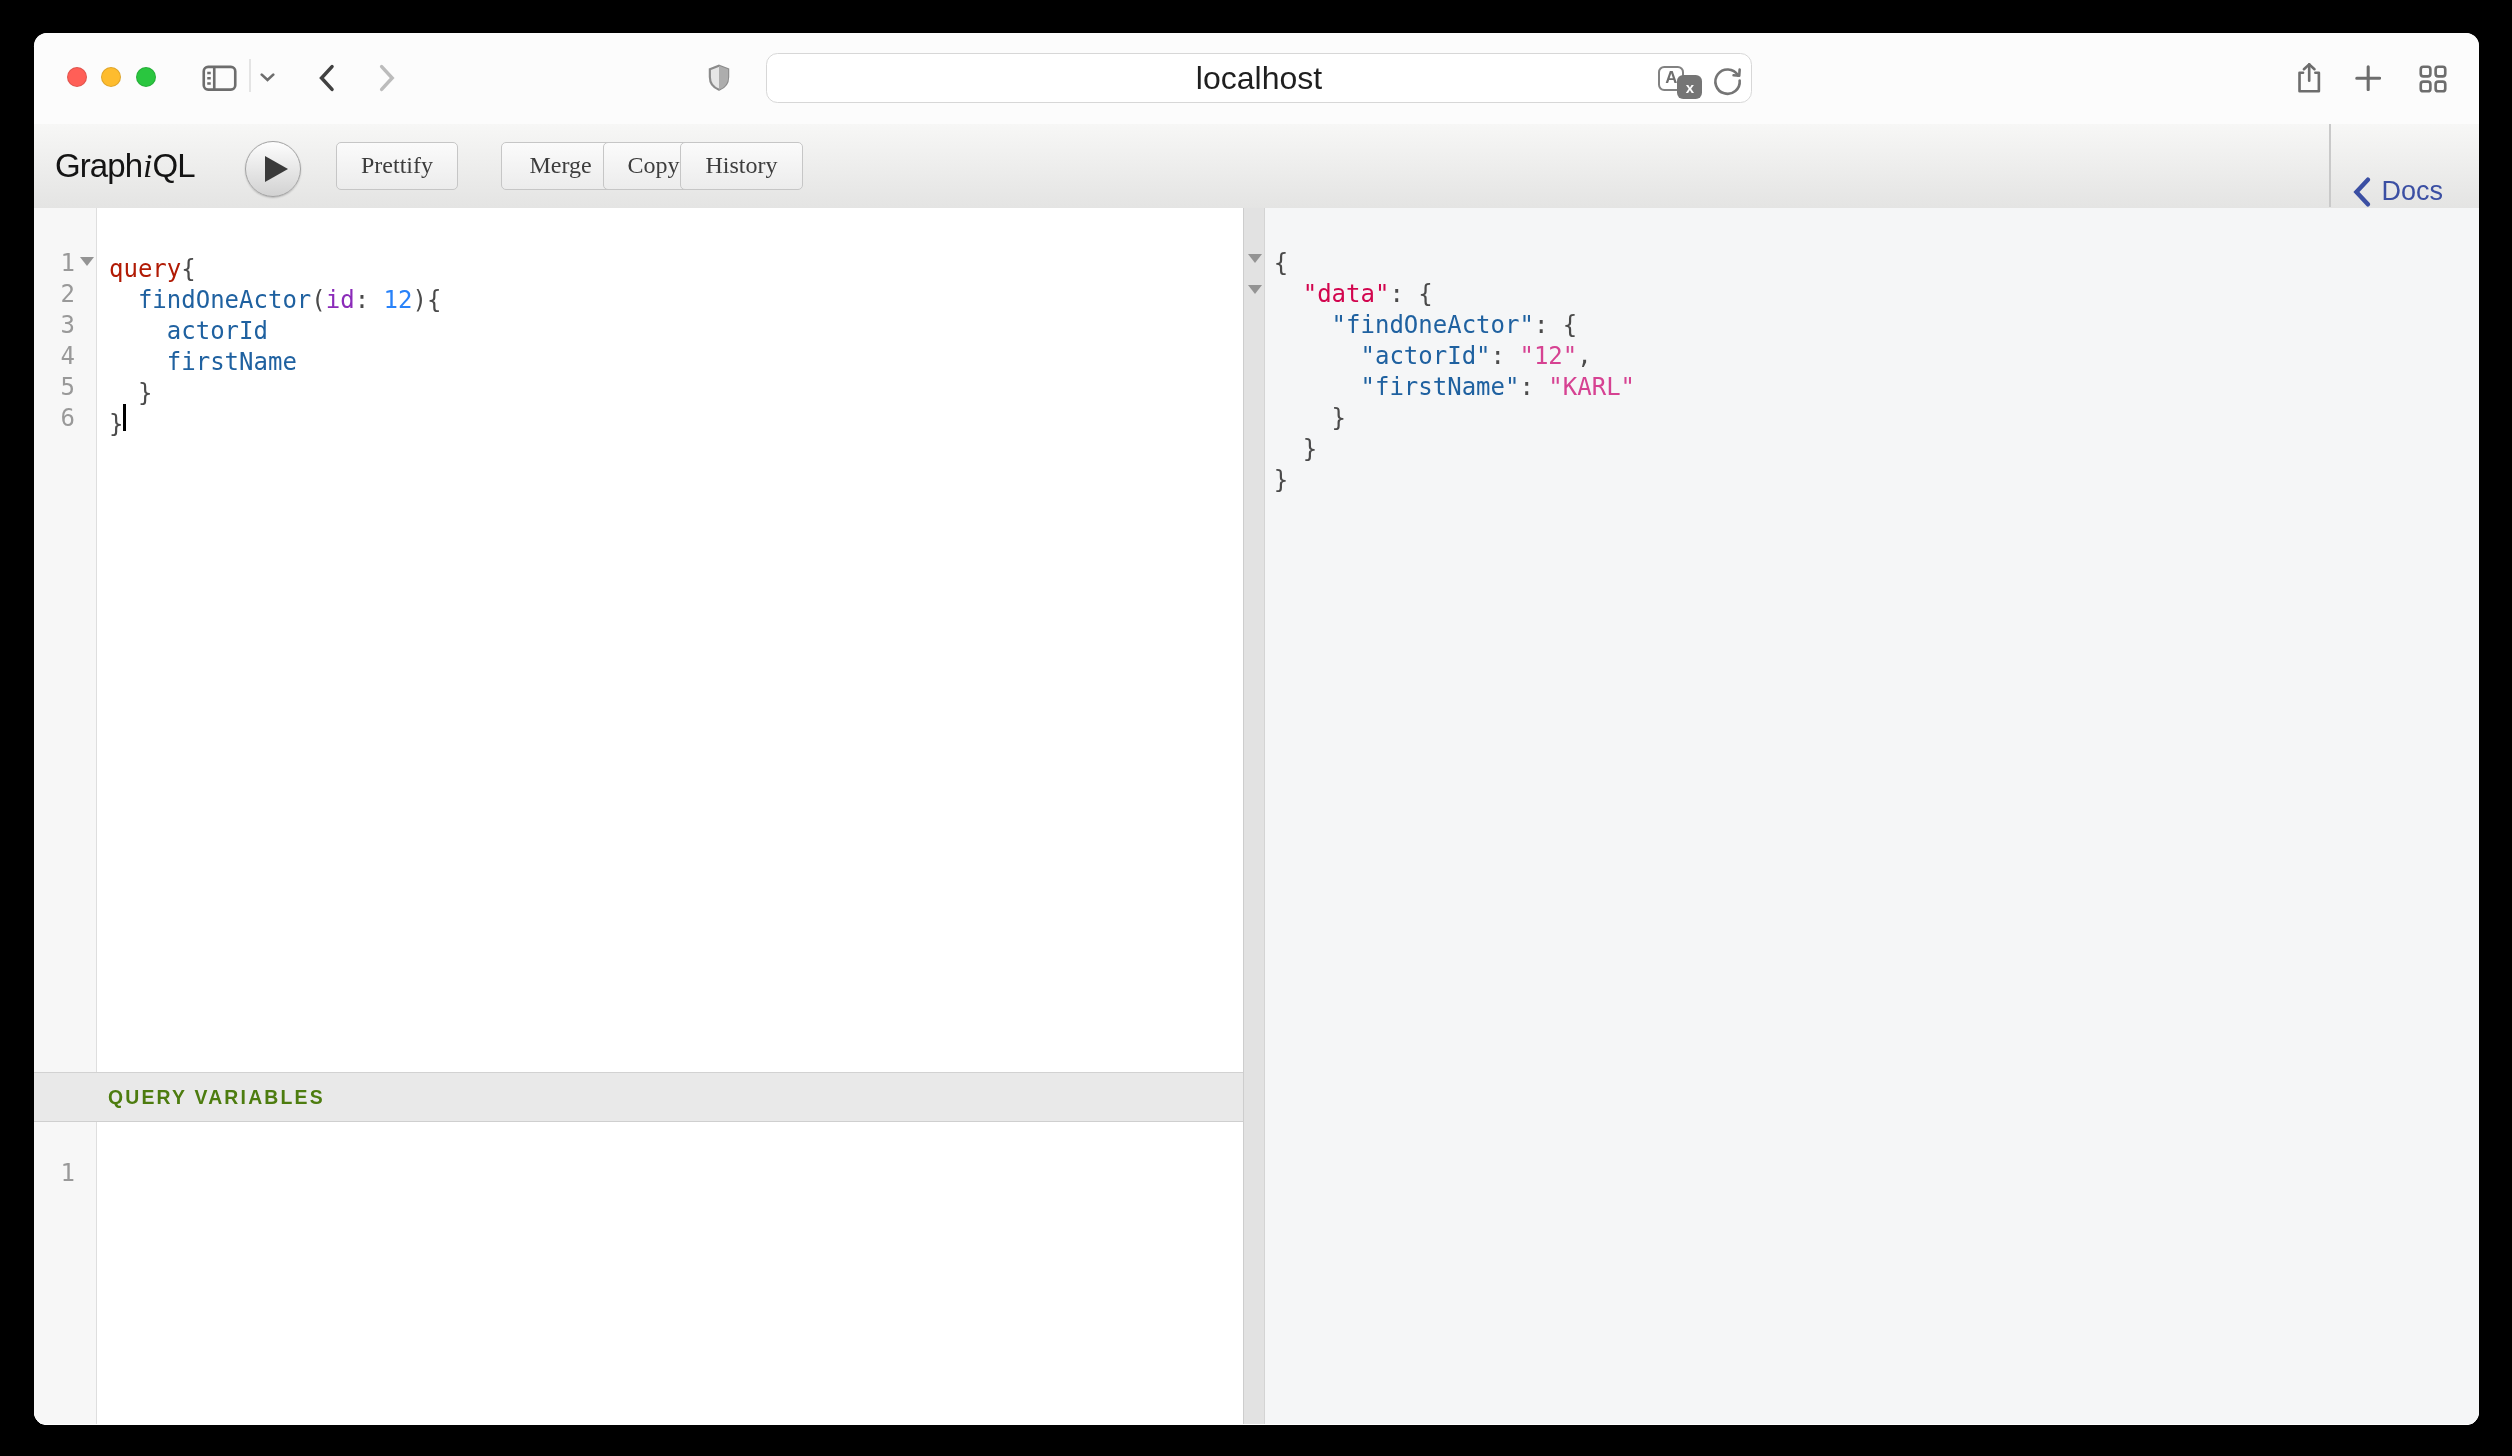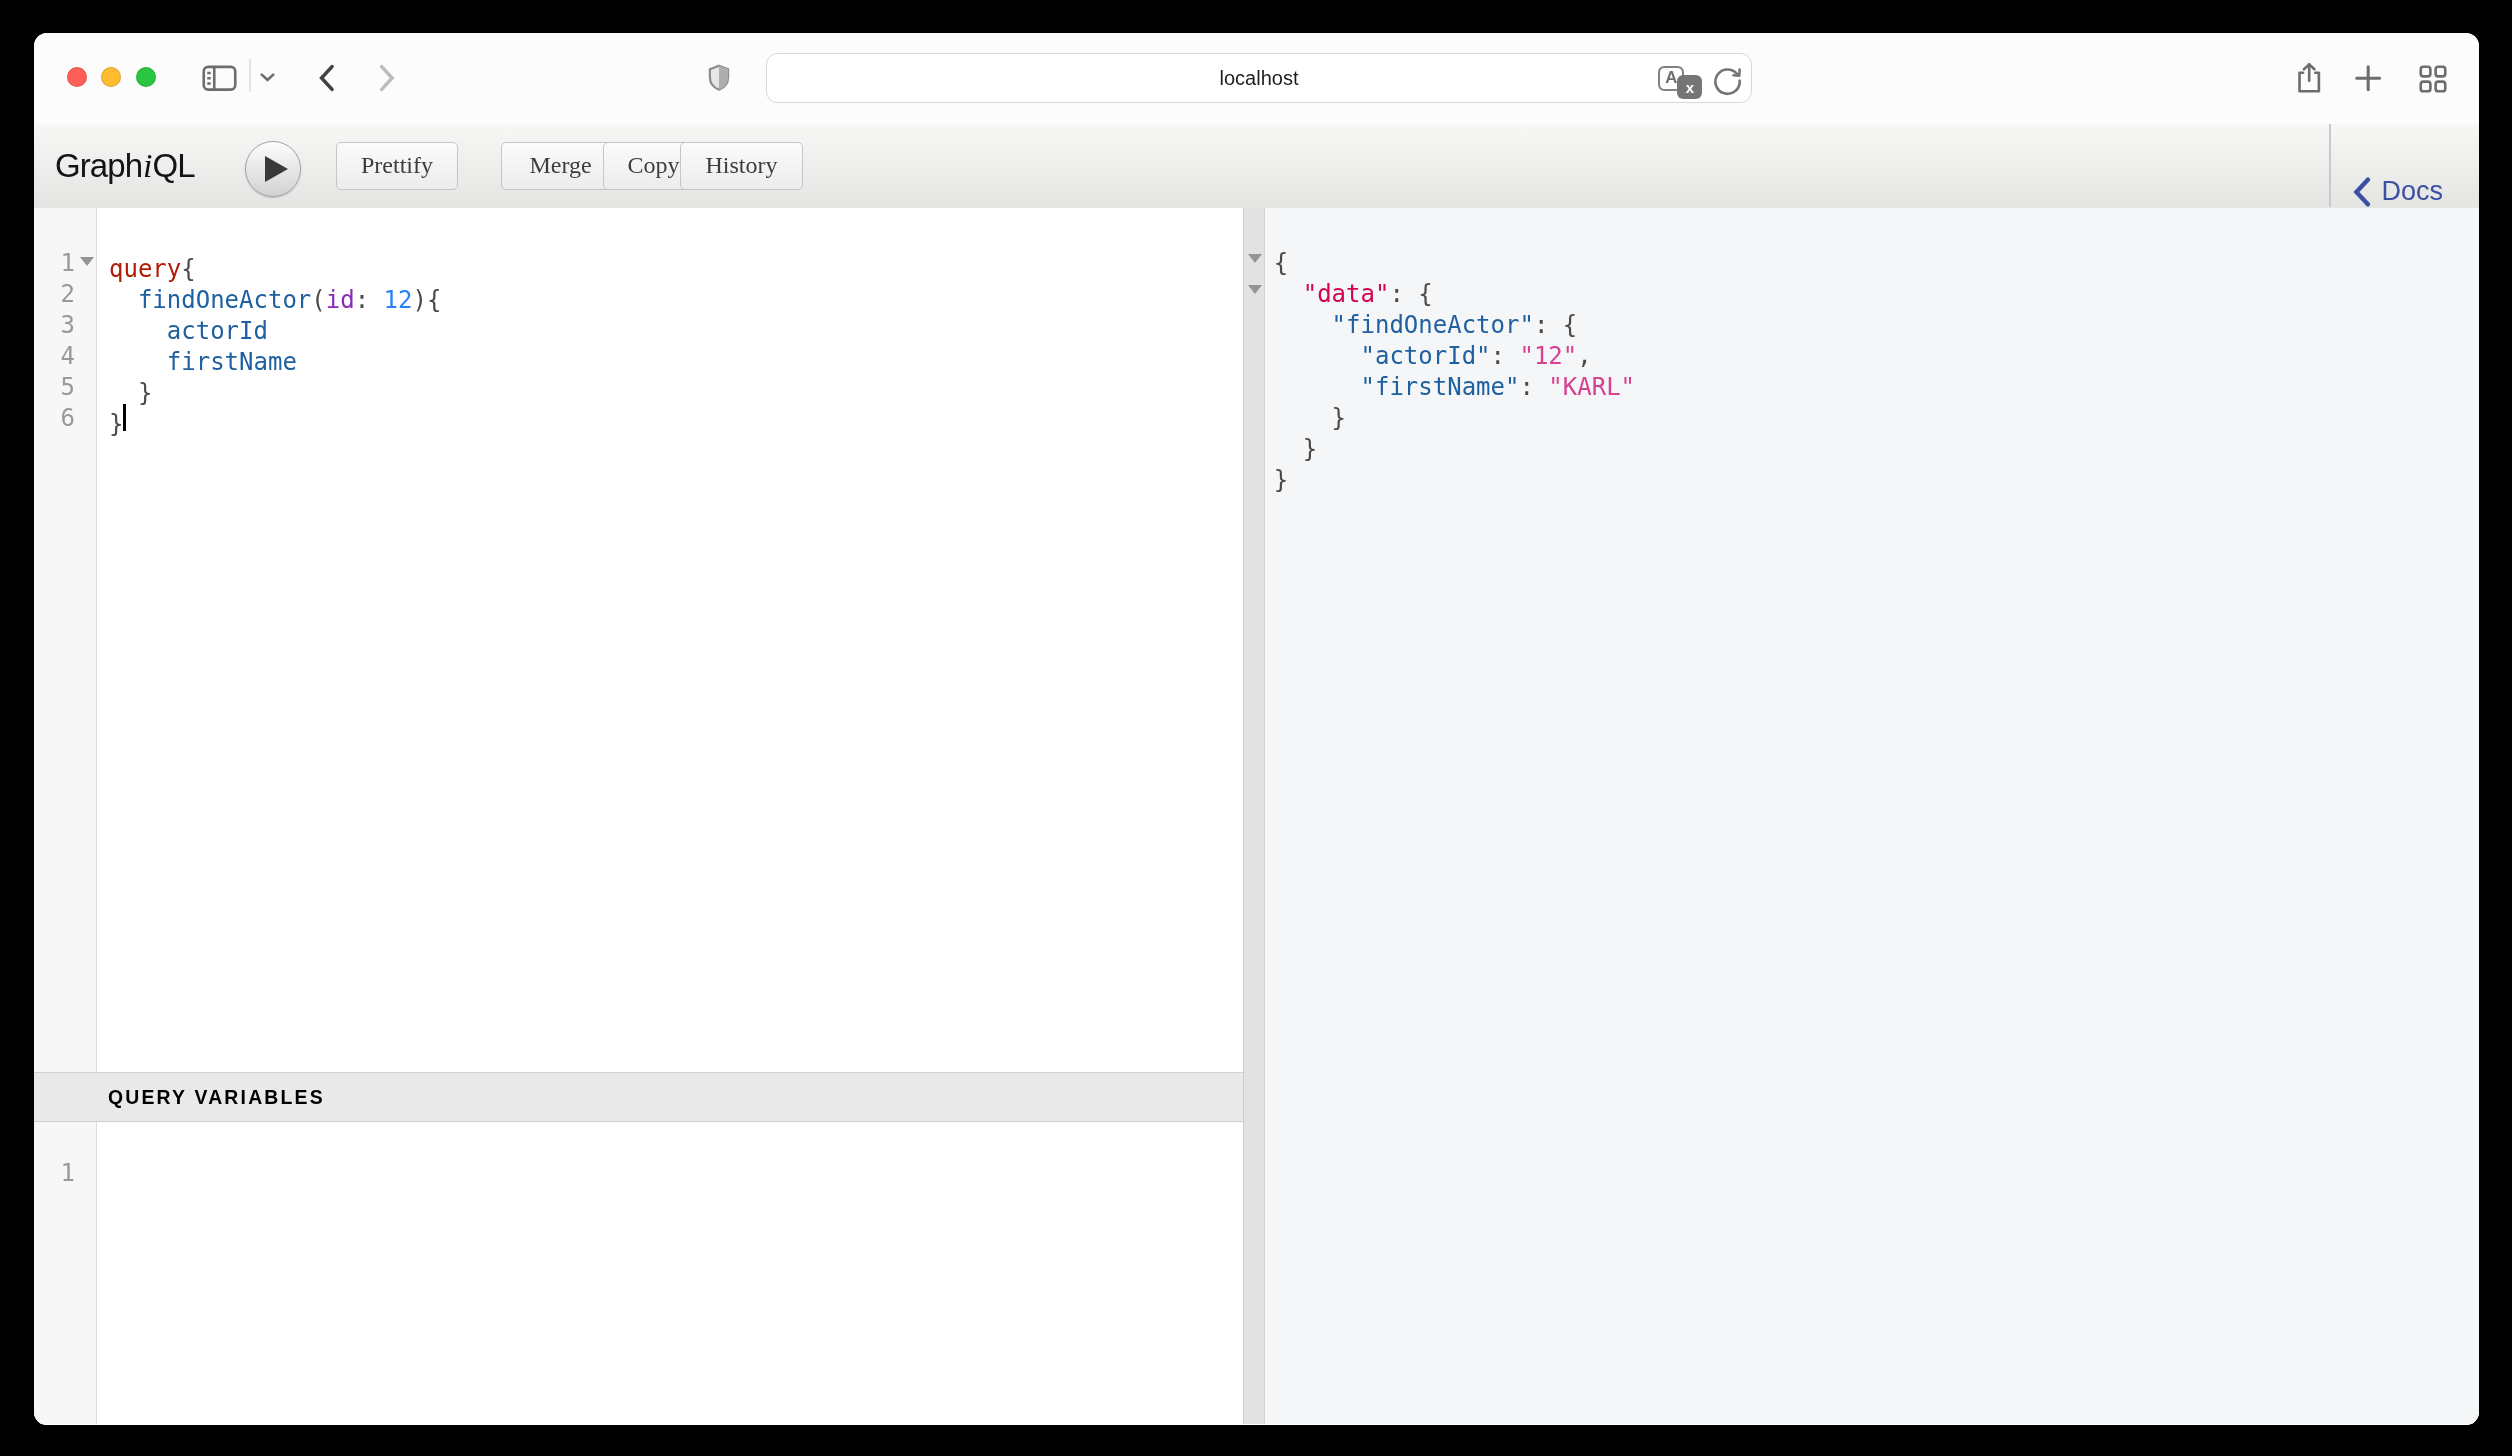--- a/index.html
+++ b/index.html
@@ -13,21 +13,21 @@
   .titlebar{position:absolute;left:0;top:0;width:100%;height:91px;background:#fcfcfc;}
   .tlight{position:absolute;top:34px;width:20px;height:20px;border-radius:50%;border:0.9px solid rgba(0,0,0,.12);}
   .tl-red{left:33px;background:var(--tl-red);}
   .tl-yellow{left:67px;background:var(--tl-yellow);}
   .tl-green{left:102px;background:var(--tl-green);}
   .tb-icon{position:absolute;color:#6d6d6d;}
   .tb-sep{position:absolute;left:215px;top:26.4px;width:1.8px;height:33px;background:#e4e4e4;}
   .urlbar{position:absolute;left:732px;top:20px;width:986px;height:50px;background:#fff;
     border:1.8px solid #d7d7d7;border-radius:11.5px;}
   .urltext{position:absolute;left:0;right:0;top:0;bottom:0;display:flex;align-items:center;justify-content:center;
-    font-size:20px;color:#1f1f1f;}
+    font-size:32px;color:#1f1f1f;}
   .trans-icon{position:absolute;right:44px;top:11.5px;width:49px;height:41px;}
   .trans-back{position:absolute;left:0;top:0;width:26.4px;height:25px;border:2.6px solid #828282;border-radius:6.2px;
     color:#6f6f6f;font-size:16.7px;font-weight:bold;display:flex;align-items:center;justify-content:center;background:#fff;}
   .trans-front{position:absolute;left:19.4px;top:9.7px;width:25px;height:24px;background:#757575;border-radius:6.2px;
     color:#fff;font-size:15px;font-weight:bold;display:flex;align-items:center;justify-content:center;}
 
   
   .gtoolbar{position:absolute;left:0;top:91px;width:100%;height:85px;
     background:linear-gradient(#f7f7f6,#e4e4e3);border-bottom:1.8px solid #cfcfcf;}
   .glogo{position:absolute;left:21px;top:0;height:83px;display:flex;align-items:center;
@@ -64,21 +64,21 @@
   .code{position:absolute;}
   .code-line{height:31px;font:24px/31px "DejaVu Sans Mono",monospace;white-space:pre;color:#333;}
   .q-code{left:75px;top:46px;}
   .cursor{position:absolute;left:89px;top:196px;width:2.6px;height:27px;background:#000;}
   .tok-kw{color:var(--kw);} .tok-prop{color:var(--prop);} .tok-attr{color:var(--attr);}
   .tok-num{color:var(--num);} .tok-p{color:var(--p);} .tok-def{color:var(--def);}
   .tok-str{color:var(--str);} .tok-ws{color:#333;}
 
   .varbar{position:absolute;left:0;top:864px;width:1209px;height:50px;background:#e9e9e9;
     border-top:1.8px solid #d2d2d2;border-bottom:1.8px solid #cfcfcf;display:flex;align-items:center;}
-  .varbar-title{margin-left:74px;font-size:19.4px;font-weight:bold;letter-spacing:2.2px;color:#000000;}
+  .varbar-title{margin-left:74px;font-size:19.4px;font-weight:bold;letter-spacing:2.2px;color:#4d7c0f;}
 
   .divider-strip{position:absolute;left:1209px;top:0;width:22px;height:100%;background:#e2e2e2;
     border-left:1.8px solid #cdcdcd;border-right:1.8px solid #d4d4d4;}
   .result-pane{position:absolute;left:1231px;top:0;width:1214px;height:100%;background:#f5f6f7;}
   .r-code{left:8.8px;top:40px;position:absolute;}
   .r-arrow-1{left:1214px;top:46px;}
   .r-arrow-2{left:1214px;top:77px;}
 
   svg{display:block;}
 </style>

